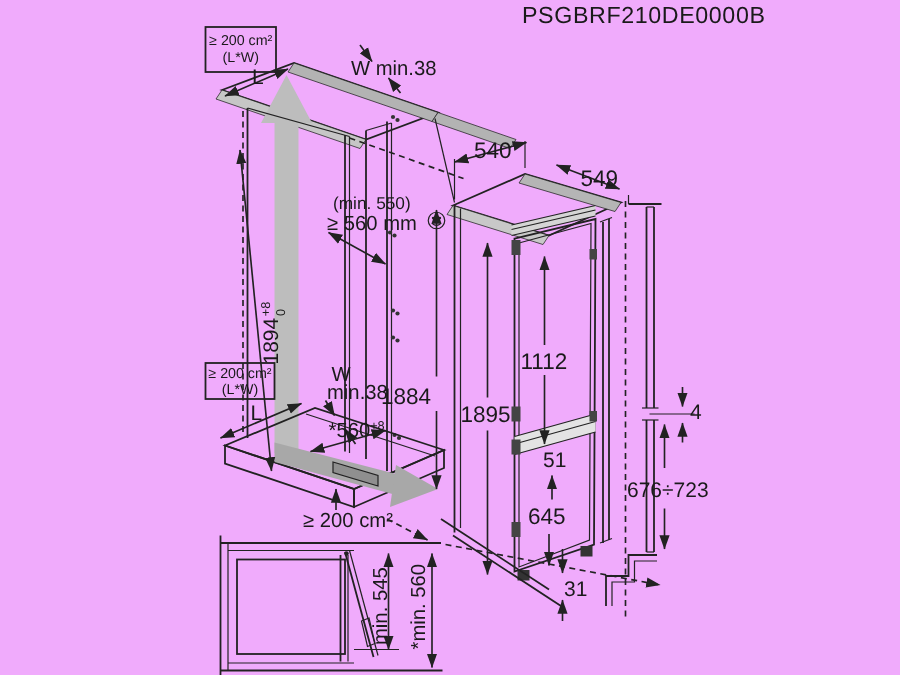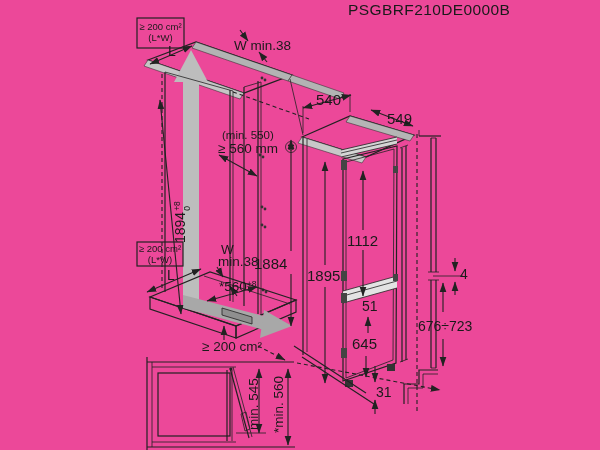--- a/index.html
+++ b/index.html
@@ -1,16 +1,16 @@
 <!DOCTYPE html>
 <html><head>
 <meta charset="utf-8">
 <style>
   html,body{margin:0;padding:0;background:#fff;}
-  .stage{width:600px;height:450px;position:relative;background:#ec4899;overflow:hidden;}
+  .stage{width:600px;height:450px;position:relative;background:#f0abfc;overflow:hidden;}
   svg{display:block;}
   text{font-family:"Liberation Sans","DejaVu Sans",sans-serif;fill:#1a1a1a;}
   .ttl{font-size:15.5px;letter-spacing:.4px;}
   .d15{font-size:15px;}
   .d14{font-size:14px;}
   .d13{font-size:13.5px;}
   .d11{font-size:11.5px;}
   .d9{font-size:9.5px;}
   .tol{font-size:8.5px;}
   .ln{stroke:#222;stroke-width:1.2;fill:none;}

